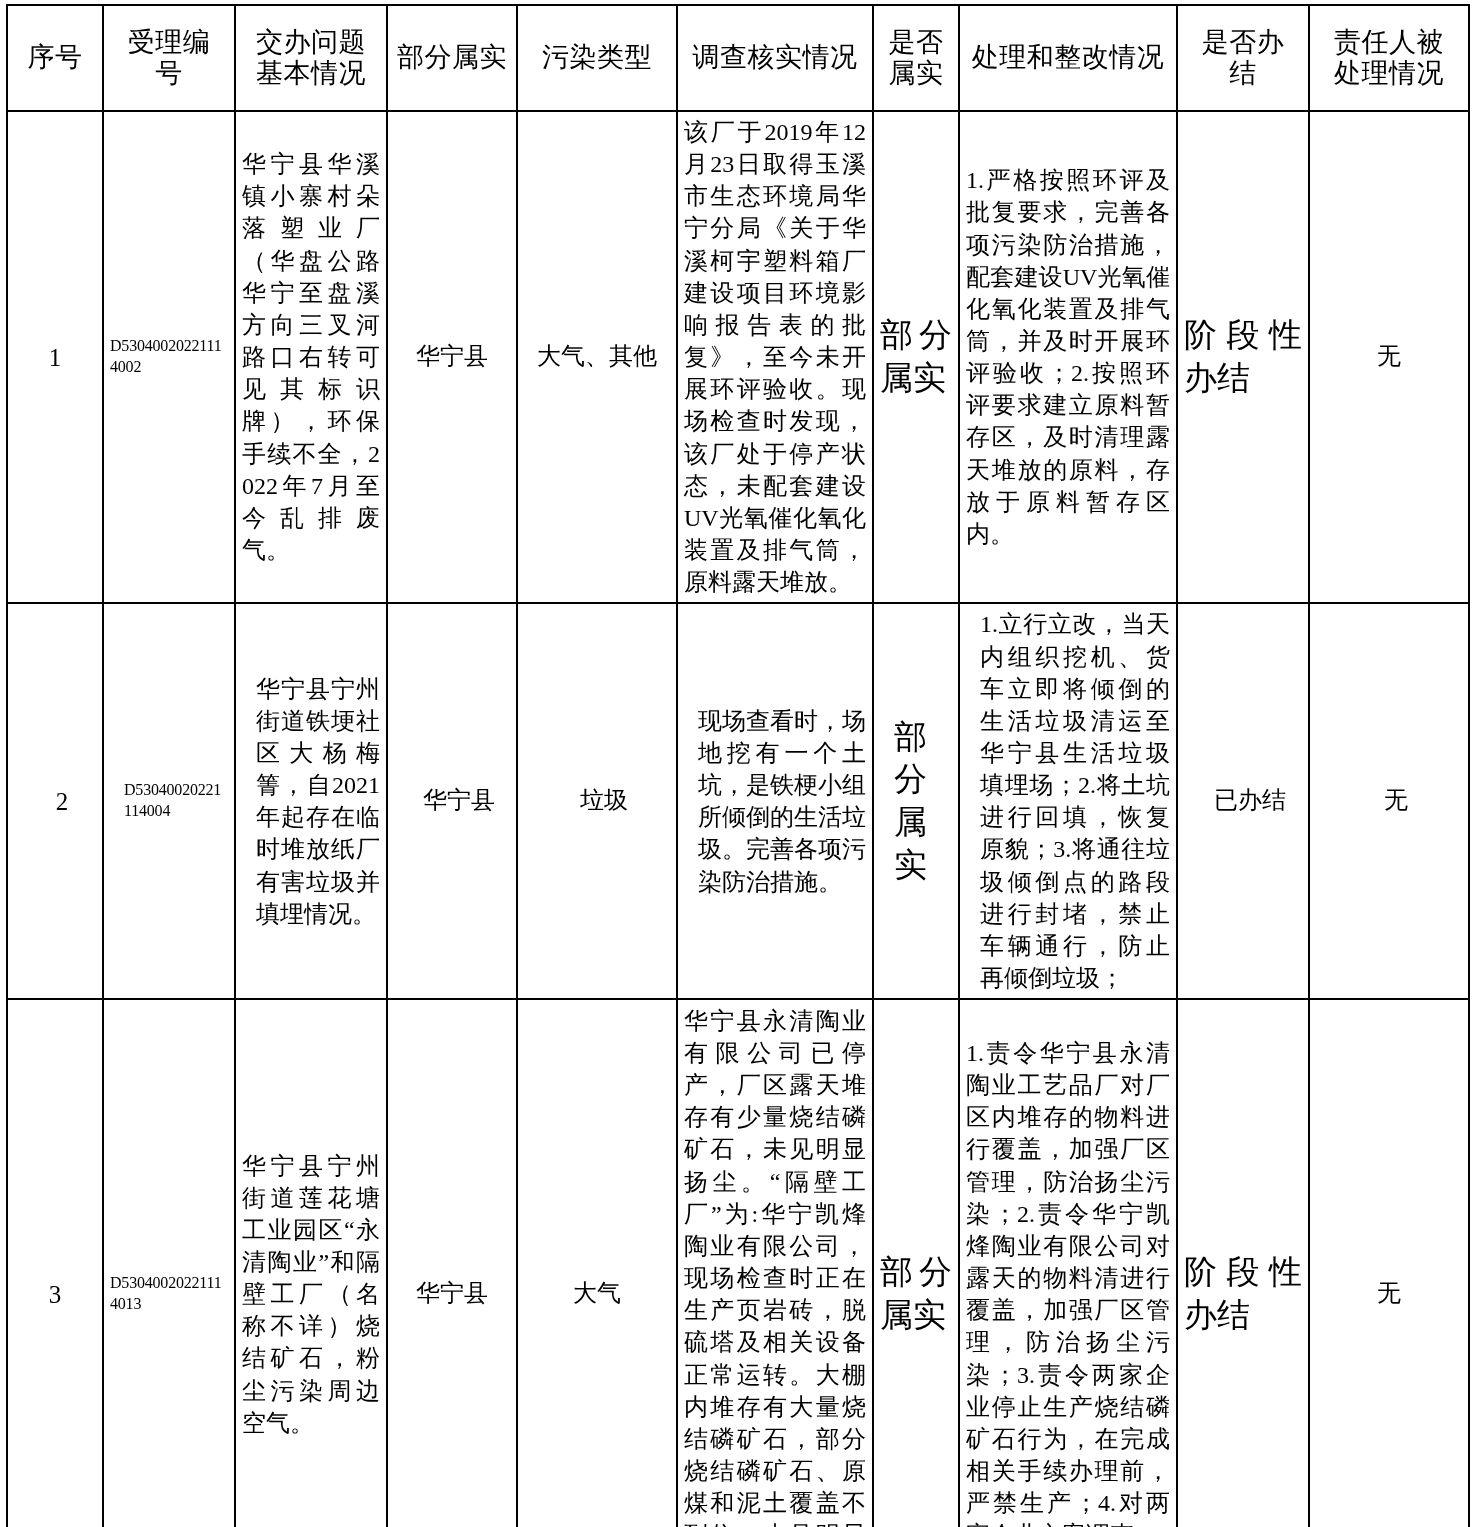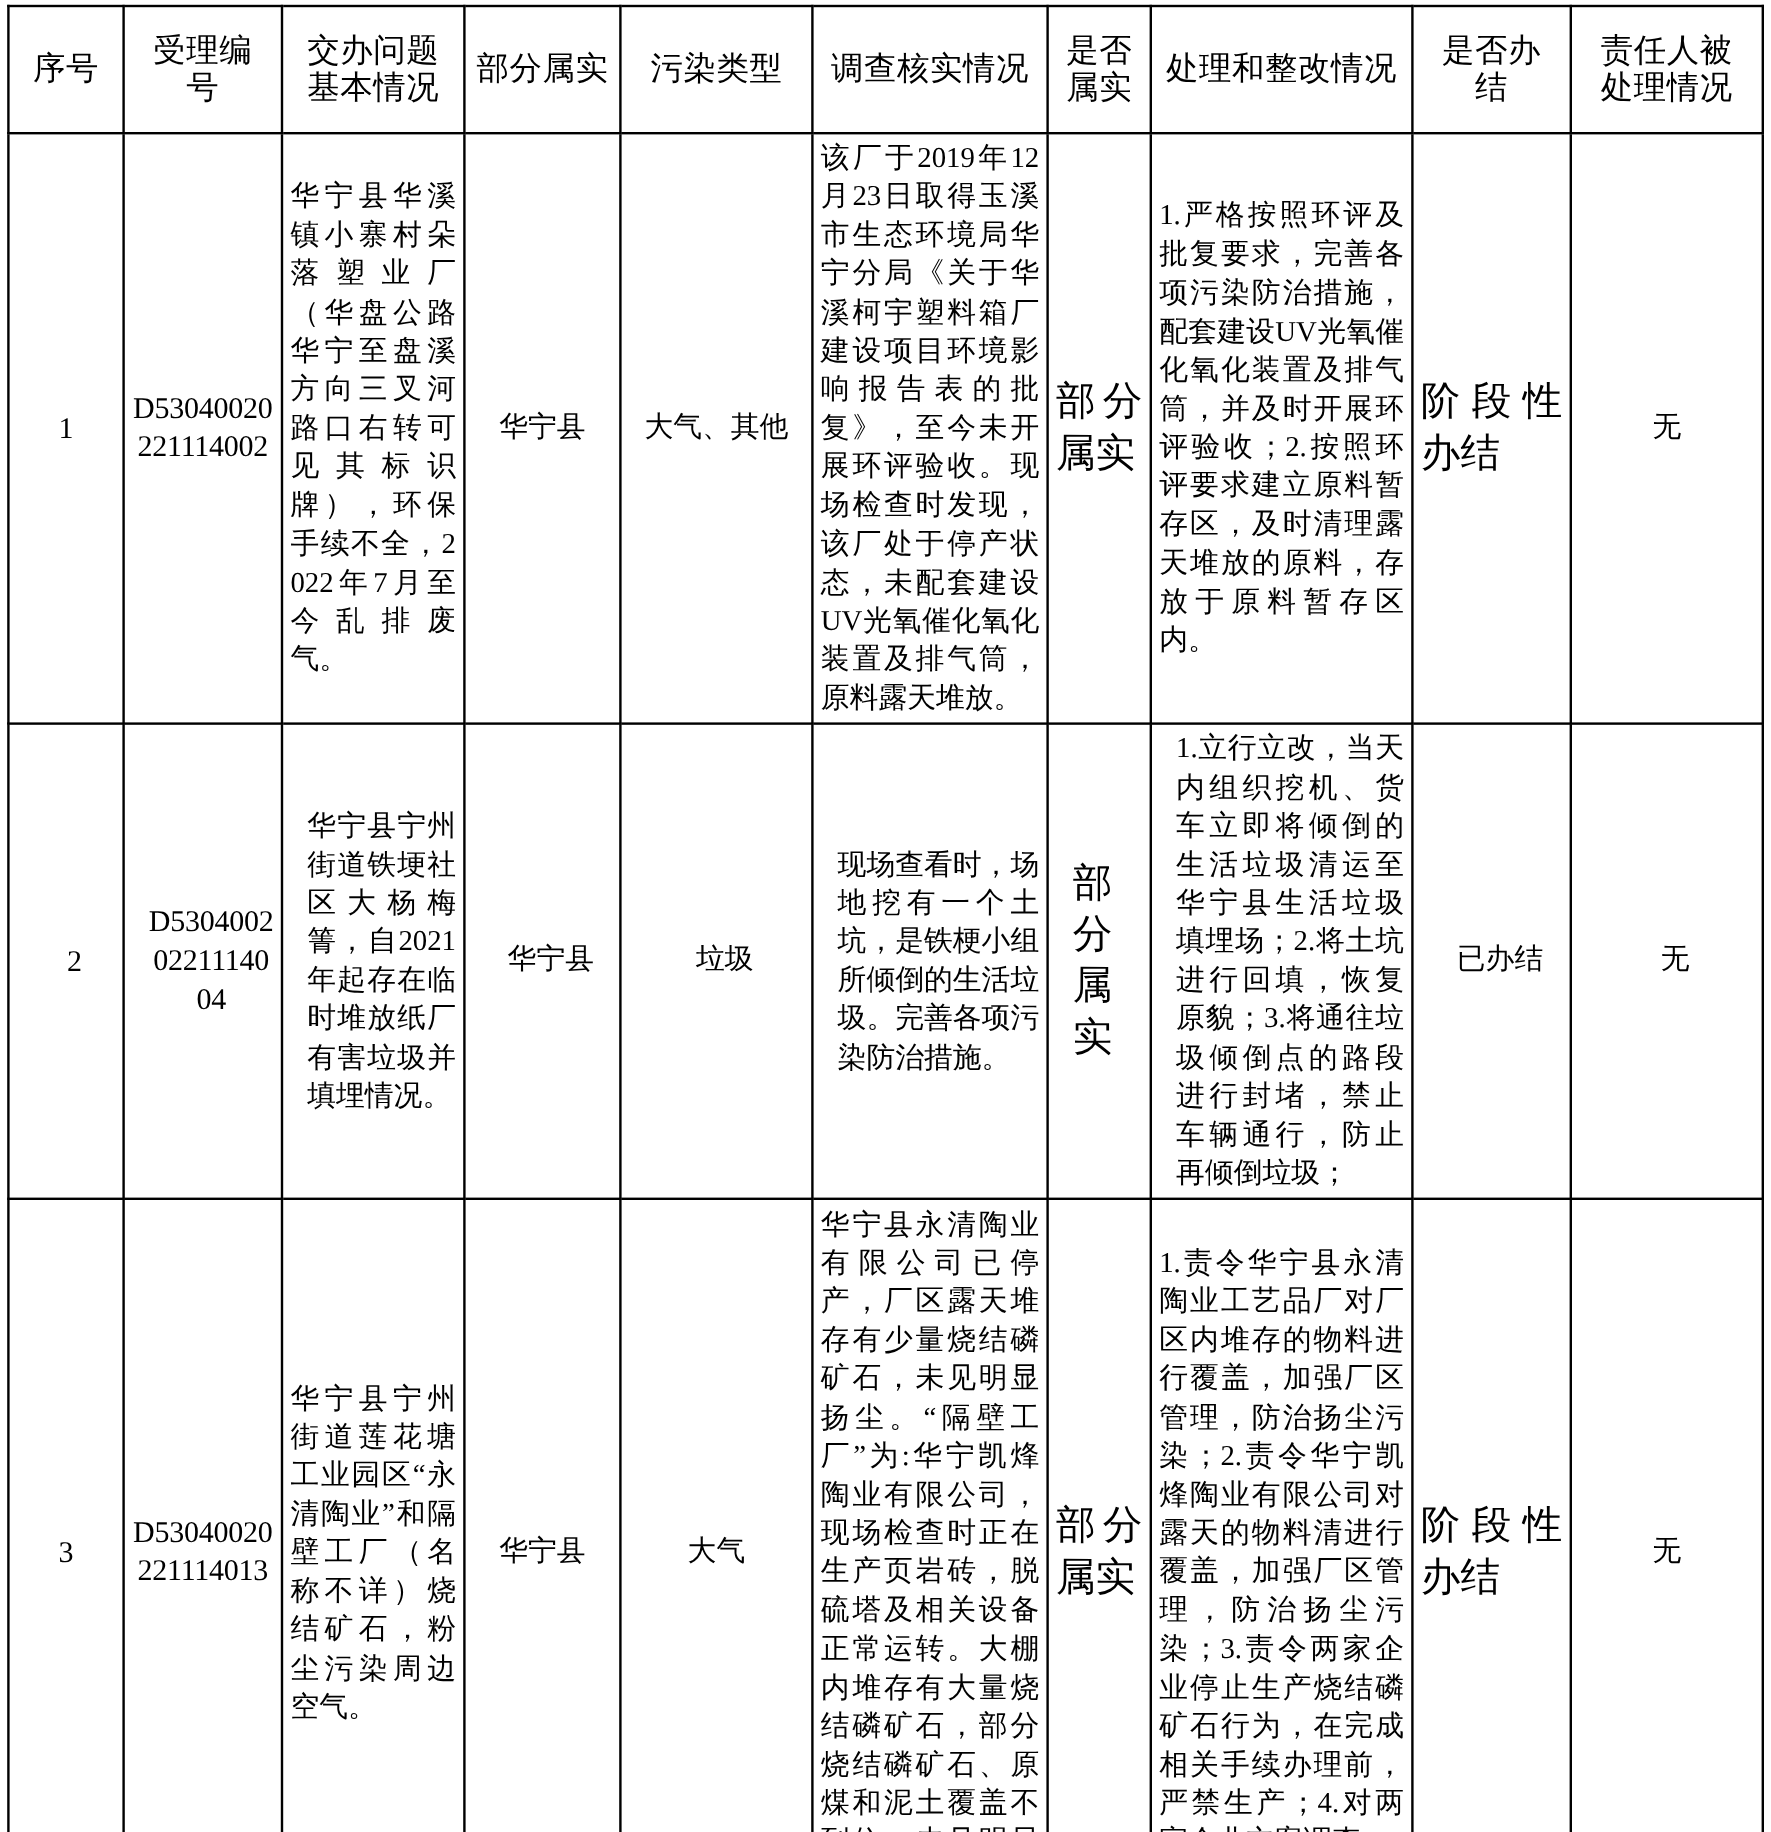--- a/index.html
+++ b/index.html
@@ -57,22 +57,22 @@
     font-size: 24px;
     line-height: 1.33;
     border-radius: 20px;
   }
   td.idx {
     text-align: center;
     font-size: 25px;
     font-family: "Liberation Serif", serif;
   }
   td.case {
-    text-align: center;
-    font-size: 25px;
+    text-align: left;
+    font-size: 16px;
     line-height: 1.3;
     word-break: break-all;
     letter-spacing: -0.2px;
     padding-left: 4px;
     padding-right: 2px;
     margin-top: 40px;
   }
   
   td.block {
     text-align: justify;

